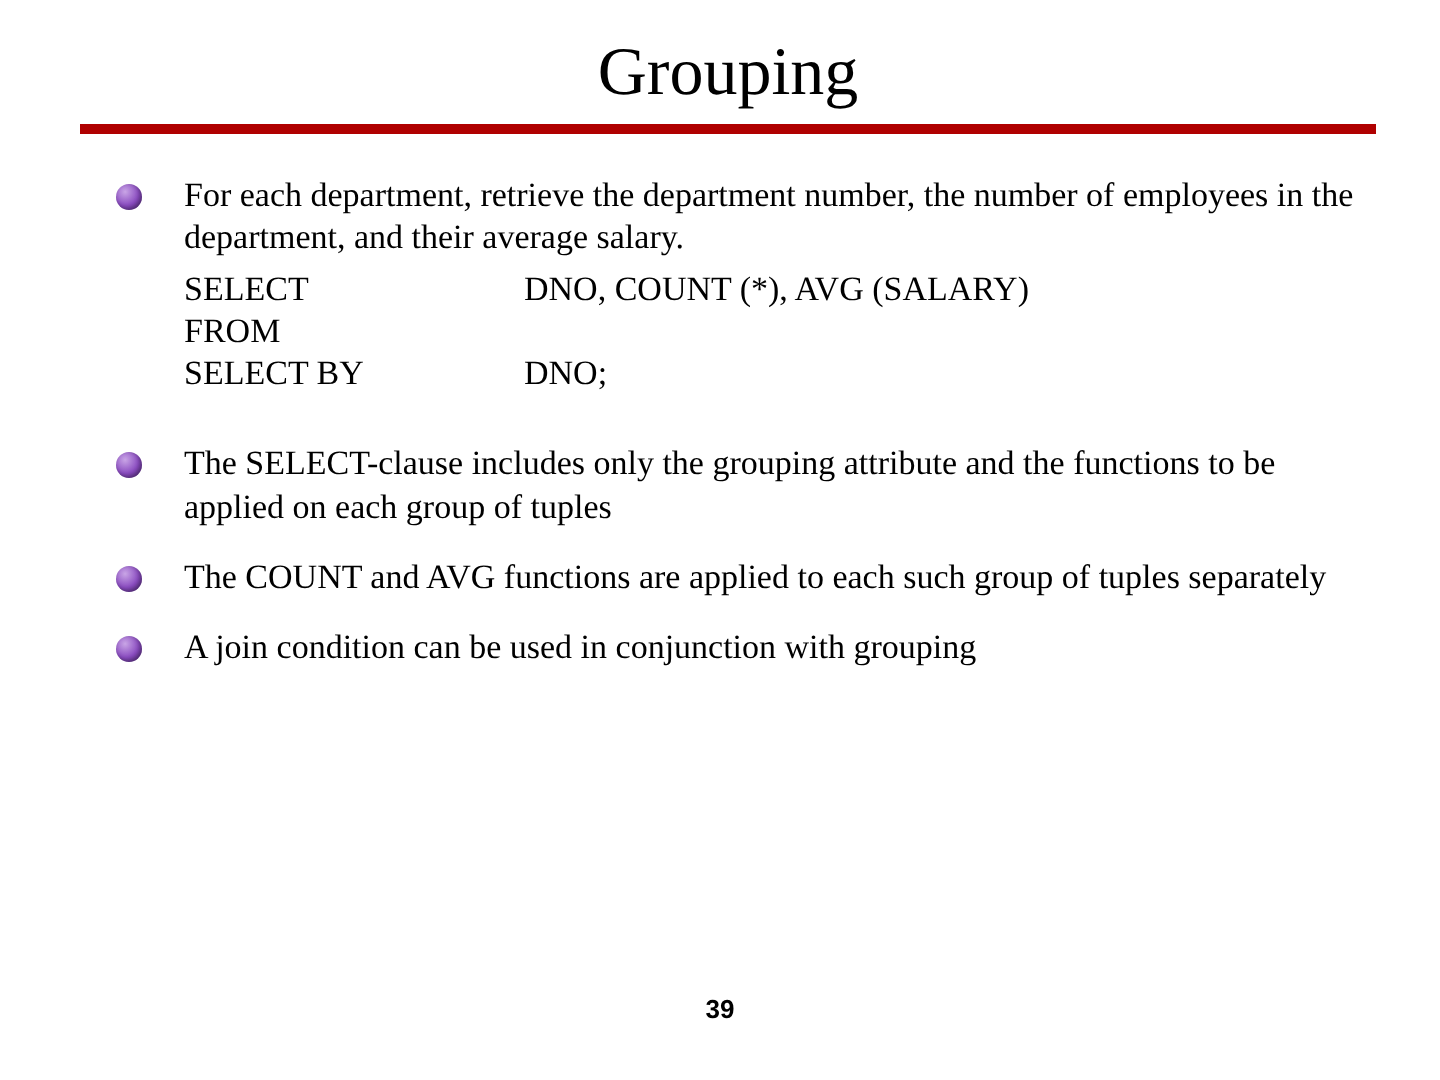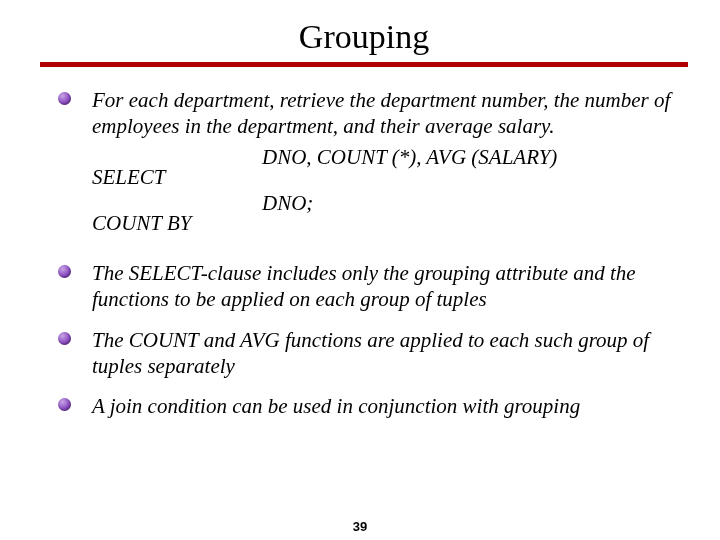--- a/index.html
+++ b/index.html
@@ -31,24 +31,23 @@
     margin: 0 0 20px 0;
   }
   ul.bullets {
     list-style: none;
     padding: 0;
     margin: 0 10px 0 18px;
   }
   ul.bullets > li {
     position: relative;
     padding-left: 34px;
-    font-size: 21px;
+    font-size: 17px;
     line-height: 1.25;
     margin-bottom: 14px;
-    font-style: italic;
   }
   ul.bullets > li::before {
     content: "";
     position: absolute;
     left: 0;
     top: 5px;
     width: 13px;
     height: 13px;
     border-radius: 50%;
     background: radial-gradient(circle at 35% 30%, #c9a5e6 0%, #8a4cc0 55%, #5b2e86 100%);
@@ -57,25 +56,24 @@
   .sql-block {
     margin-top: 4px;
     margin-left: 0px;
   }
   .sql-row {
     display: flex;
   }
   .sql-kw {
     width: 170px;
     flex-shrink: 0;
-    margin-top: 20px;
   }
   .pagenum {
     position: absolute;
-    bottom: 6px;
+    bottom: 28px;
     left: 0;
     width: 720px;
     text-align: center;
     font-size: 13px;
     font-family: Arial, sans-serif;
     font-weight: bold;
   }
   .gap {
     height: 10px;
   }
@@ -91,23 +89,24 @@
   <ul class="bullets">
 
     <li>
       <span>For each department, retrieve the department number, the number of employees in the department, and their average salary.</span>
       <div class="sql-block">
         <div class="sql-row">
           <span class="sql-kw">SELECT</span>
           <span>DNO, COUNT (*), AVG (SALARY)</span>
         </div>
         <div class="sql-row">
+          <span class="sql-kw">FROM</span>
         </div>
         <div class="sql-row">
-          <span class="sql-kw">COUNT BY</span>
+          <span class="sql-kw">SELECT BY</span>
           <span>DNO;</span>
         </div>
       </div>
     </li>
 
     <div class="gap"></div>
 
     <li>
       <span>The SELECT-clause includes only the grouping attribute and the functions to be applied on each group of tuples</span>
     </li>

